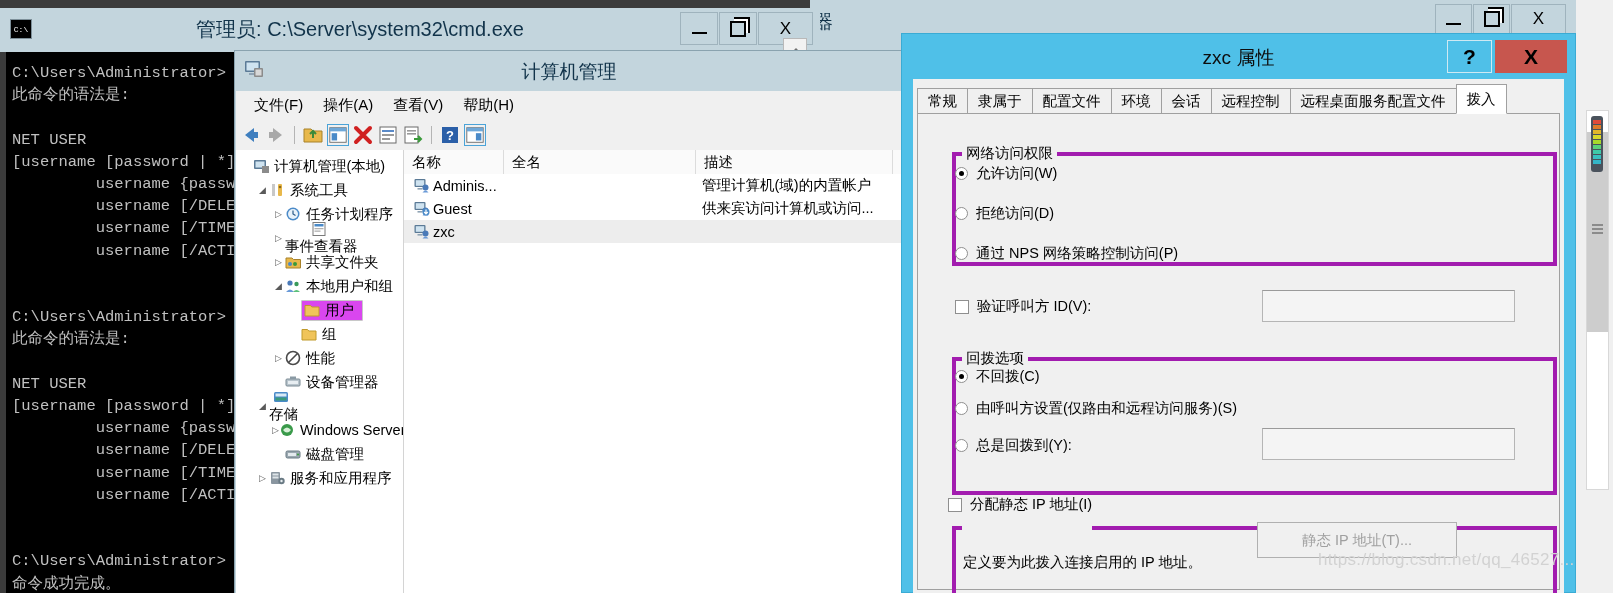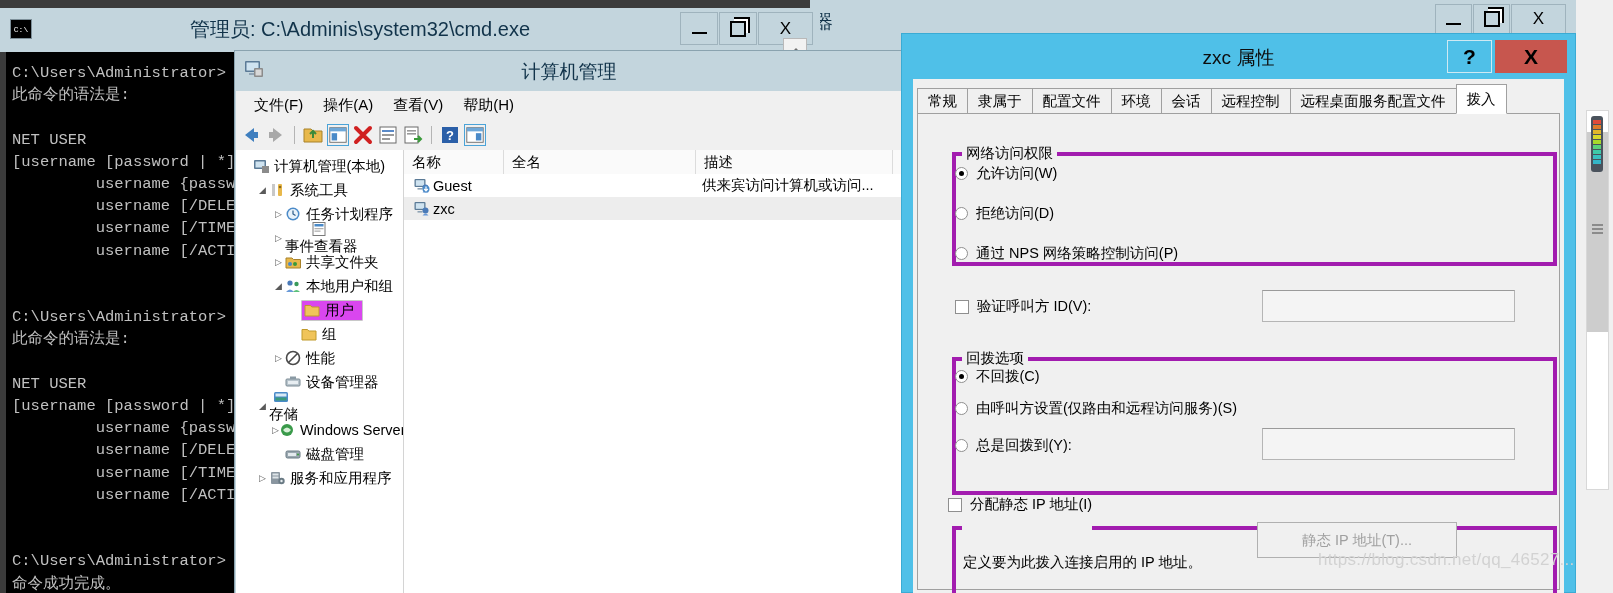--- a/index.html
+++ b/index.html
@@ -221,21 +221,21 @@
     <rect x="6" y="26" width="8" height="4" fill="#a8d82a"></rect>
     <rect x="6" y="31" width="8" height="4" fill="#5ad07a"></rect>
     <rect x="6" y="36" width="8" height="4" fill="#3ec9a8"></rect>
     <rect x="6" y="41" width="8" height="4" fill="#38c0c0"></rect>
     <rect x="6" y="46" width="8" height="4" fill="#34b6c8"></rect>
   </svg>
 
   <div id="cmd-window">
     <div id="cmd-titlebar">
       <div id="cmd-icon">C:\</div>
-      <div id="cmd-title">管理员: C:\Adminis\system32\cmd.exe</div>
+      <div id="cmd-title">管理员: C:\Server\system32\cmd.exe</div>
     </div>
     <div class="win-btn dash" style="left:680px;top:4px;width:38px;height:33px;"></div>
     <div class="win-btn restore" style="left:719px;top:4px;width:38px;height:33px;"></div>
     <div class="win-btn" style="left:758px;top:4px;width:55px;height:33px;">X</div>
     <div id="cmd-console"><div>C:\Users\Administrator&gt;</div><div>此命令的语法是:</div><div> </div><div>NET USER</div><div>[username [password | *] [options]] [/DOMAIN]</div><div>         username {password | *} /ADD [options] [/DOMAIN]</div><div>         username [/DELETE] [/DOMAIN]</div><div>         username [/TIMES:{times | ALL}]</div><div>         username [/ACTIVE:{YES | NO}]</div><div> </div><div> </div><div>C:\Users\Administrator&gt;</div><div>此命令的语法是:</div><div> </div><div>NET USER</div><div>[username [password | *] [options]] [/DOMAIN]</div><div>         username {password | *} /ADD [options] [/DOMAIN]</div><div>         username [/DELETE] [/DOMAIN]</div><div>         username [/TIMES:{times | ALL}]</div><div>         username [/ACTIVE:{YES | NO}]</div><div> </div><div> </div><div>C:\Users\Administrator&gt;</div><div>命令成功完成。</div></div>
   </div>
 
   <div style="position:absolute;left:783px;top:38px;width:24px;height:22px;background:#f2f2f2;border:1px solid #b9b9b9;"></div>
   <div style="position:absolute;left:790px;top:48px;width:0;height:0;border-left:6px solid transparent;border-right:6px solid transparent;border-bottom:6px solid #707070;"></div>
 
@@ -474,20 +474,34 @@
           </div>
         </div>
       <div id="cm-list">
         <div id="cm-list-header">
             <div class="col-h" style="width: 100px;">名称</div>
             <div class="col-h" style="width: 192px;">全名</div>
             <div class="col-h" style="width: 197px;">描述</div>
             <div class="col-h" style="flex: 1 1 0%;"></div>
           </div>
         <div id="cm-list-rows">
+            <div class="list-row">
+              <div class="cell" style="width: 100px; display: flex; align-items: center;">
+                <svg viewBox="0 0 16 15" class="user-ico">
+                  <rect x="0.5" y="1" width="11" height="8" rx="1" fill="#5b7a96"></rect>
+                  <rect x="1.8" y="2.2" width="8.4" height="5.6" fill="#cfe3f0"></rect>
+                  <rect x="3.5" y="10" width="5" height="1.6" fill="#8fa3b4"></rect>
+                  <circle cx="11.5" cy="9.5" r="3" fill="#4a7ab8"></circle>
+                  <path d="M8.5 14.5 q3-4 6 0 Z" fill="#6a9ad8"></path>
+                </svg>
+                <span>Adminis...</span>
+              </div>
+              <div class="cell" style="width: 192px;"></div>
+              <div class="cell" style="width: 197px;">管理计算机(域)的内置帐户</div>
+            </div>
             <div class="list-row">
               <div class="cell" style="width: 100px; display: flex; align-items: center;">
                 <svg viewBox="0 0 16 15" class="user-ico">
                   <rect x="0.5" y="1" width="11" height="8" rx="1" fill="#5b7a96"></rect>
                   <rect x="1.8" y="2.2" width="8.4" height="5.6" fill="#cfe3f0"></rect>
                   <rect x="3.5" y="10" width="5" height="1.6" fill="#8fa3b4"></rect>
                   <circle cx="11.5" cy="9.5" r="3" fill="#4a7ab8"></circle>
                   <path d="M8.5 14.5 q3-4 6 0 Z" fill="#6a9ad8"></path>
                   <circle cx="12" cy="11" r="3.5" fill="#4a8ac8"></circle>
                   <path d="M12 8.5 v4 M10.2 11 L12 12.8 L13.8 11" stroke="#fff" stroke-width="1.2" fill="none"></path>

